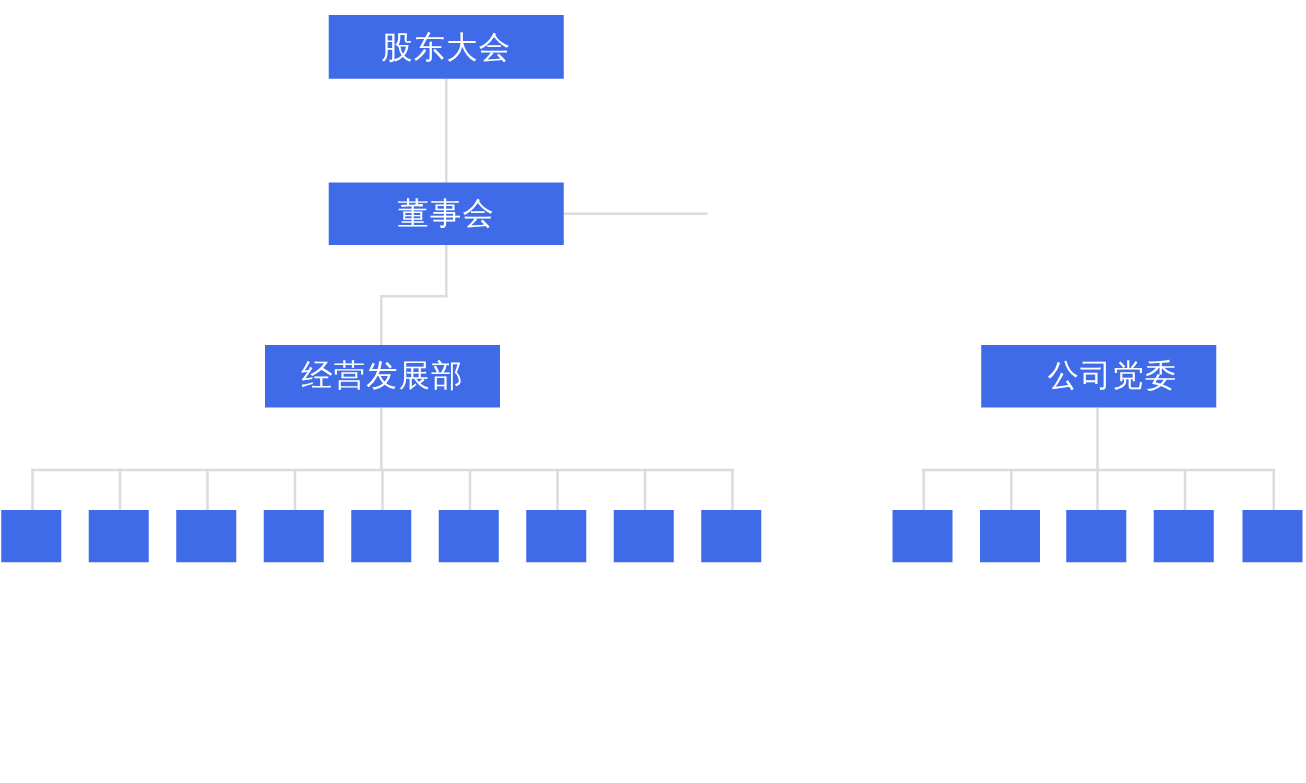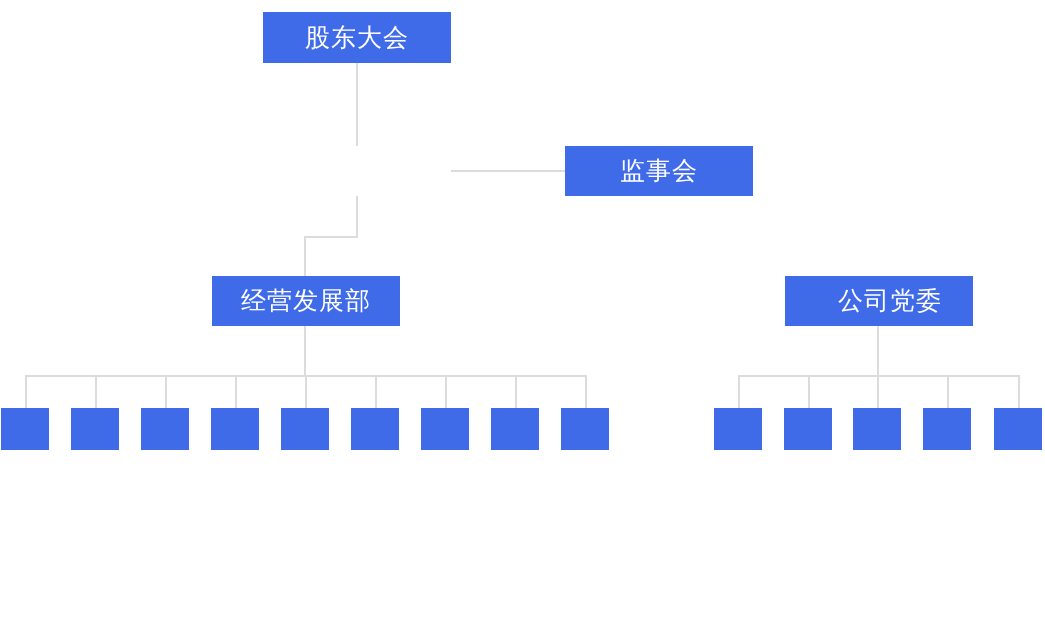--- a/index.html
+++ b/index.html
@@ -81,22 +81,22 @@
   <div class="line h" style="left:738px; top:375px; width:281px;"></div>
 
   <div class="line v" style="left:738px;  top:375px; height:33px;"></div>
   <div class="line v" style="left:808px;  top:375px; height:33px;"></div>
   <div class="line v" style="left:877px;  top:375px; height:33px;"></div>
   <div class="line v" style="left:947px;  top:375px; height:33px;"></div>
   <div class="line v" style="left:1018px; top:375px; height:33px;"></div>
 
   <div class="node horiz" style="left:263px; top:12px; width:188px; height:51px;">股东大会</div>
 
+  <div class="node horiz" style="left:263px; top:146px; width:188px; height:50px;">董事会</div>
 
-  <div class="node horiz" style="left:565px; top:146px; width:188px; height:50px;">监事会</div>
 
   <div class="node horiz" style="left:212px; top:276px; width:188px; height:50px;">经营发展部</div>
 
   <div class="node horiz" style="left:785px; top:276px; width:188px; height:50px;padding-left:32px;">公司党委</div>
 
   <div class="node vert" style="left:1px;   top:408px; width:48px; height:194px;">办公室（后勤科）</div>
   <div class="node vert" style="left:71px;  top:408px; width:48px; height:194px;">信息中心</div>
   <div class="node vert" style="left:141px; top:408px; width:48px; height:194px;">人力资源部</div>
   <div class="node vert" style="left:211px; top:408px; width:48px; height:194px;">财务计划部</div>
   <div class="node vert" style="left:281px; top:408px; width:48px; height:194px;">经营发展部</div>

